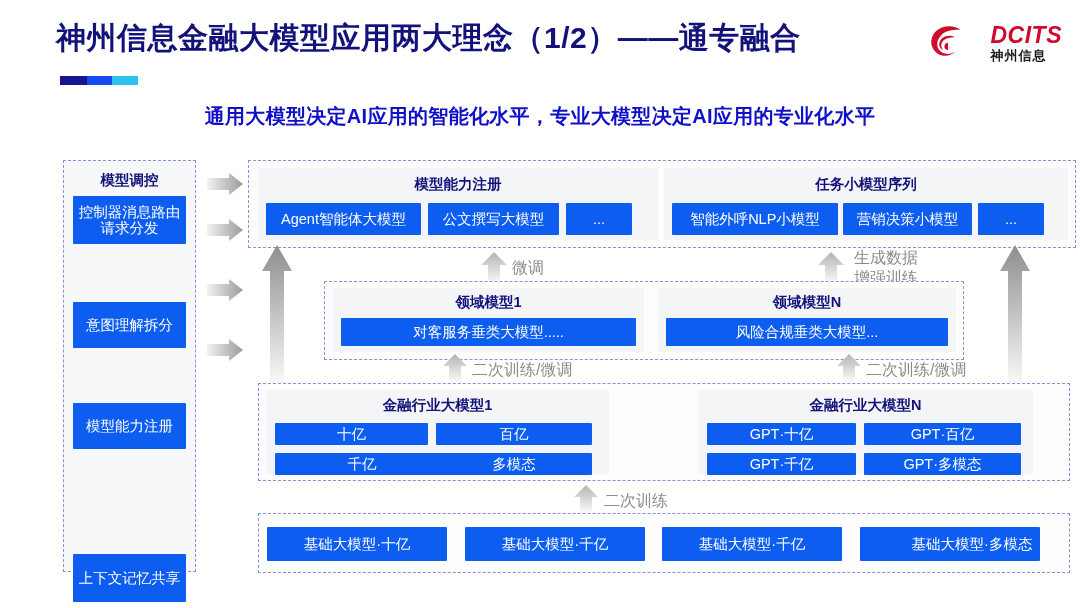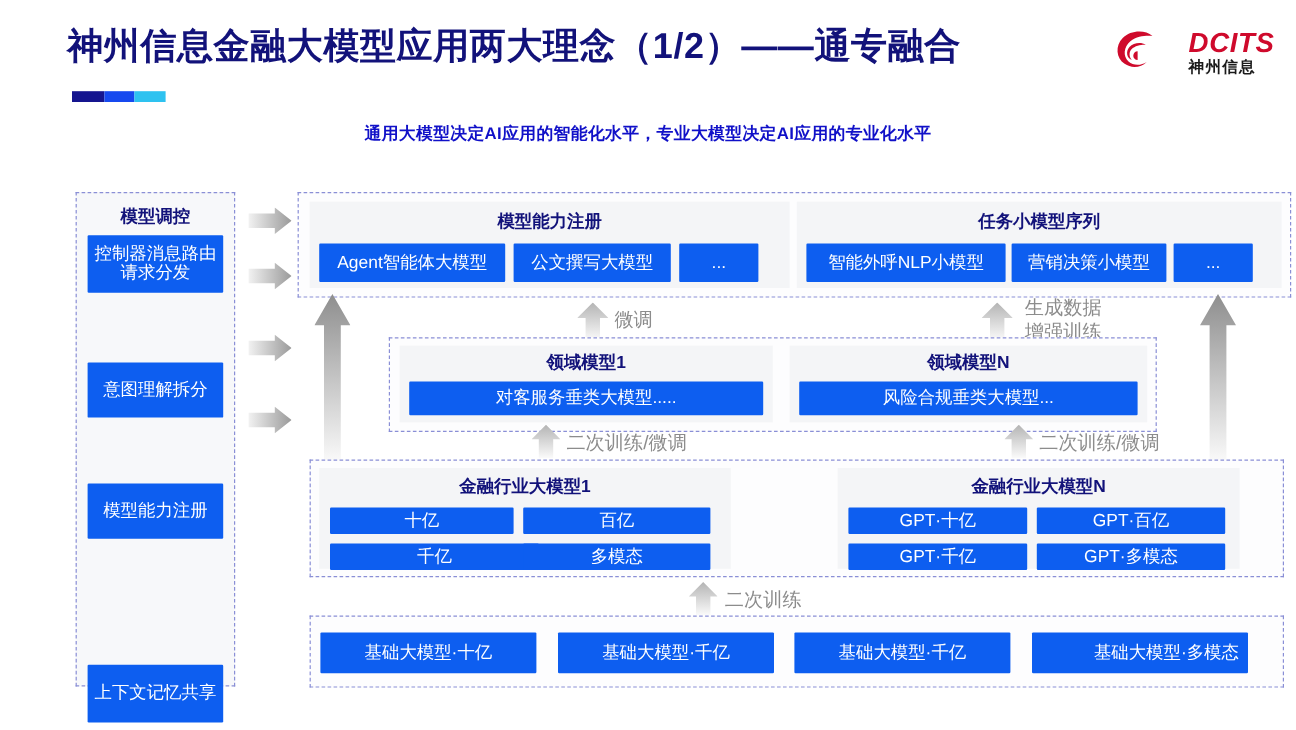--- a/index.html
+++ b/index.html
@@ -64,21 +64,21 @@
     letter-spacing: 1px;
     margin-top: 2px;
   }
 
   .subtitle {
     position: absolute;
     top: 103px;
     left: 0;
     width: 1080px;
     text-align: center;
-    font-size: 14px;
+    font-size: 20px;
     font-weight: bold;
     color: #1010c8;
     letter-spacing: 0.3px;
   }
 
   
   .dashed-box {
     position: absolute;
     border: 1px dashed #8a8fd6;
     background: #fdfdfe;

